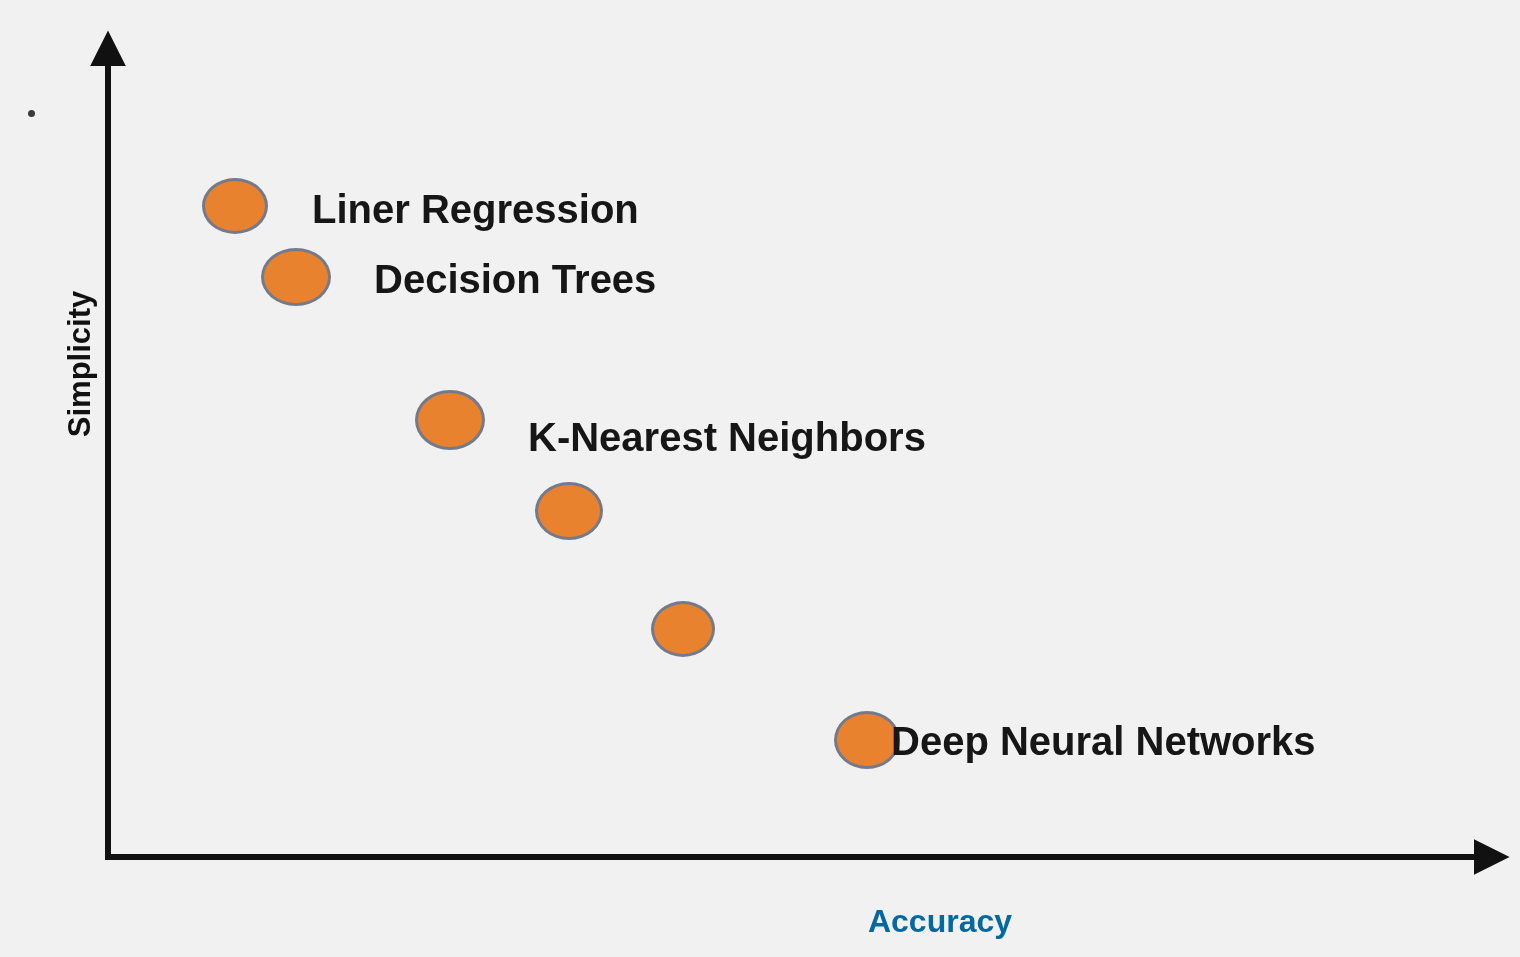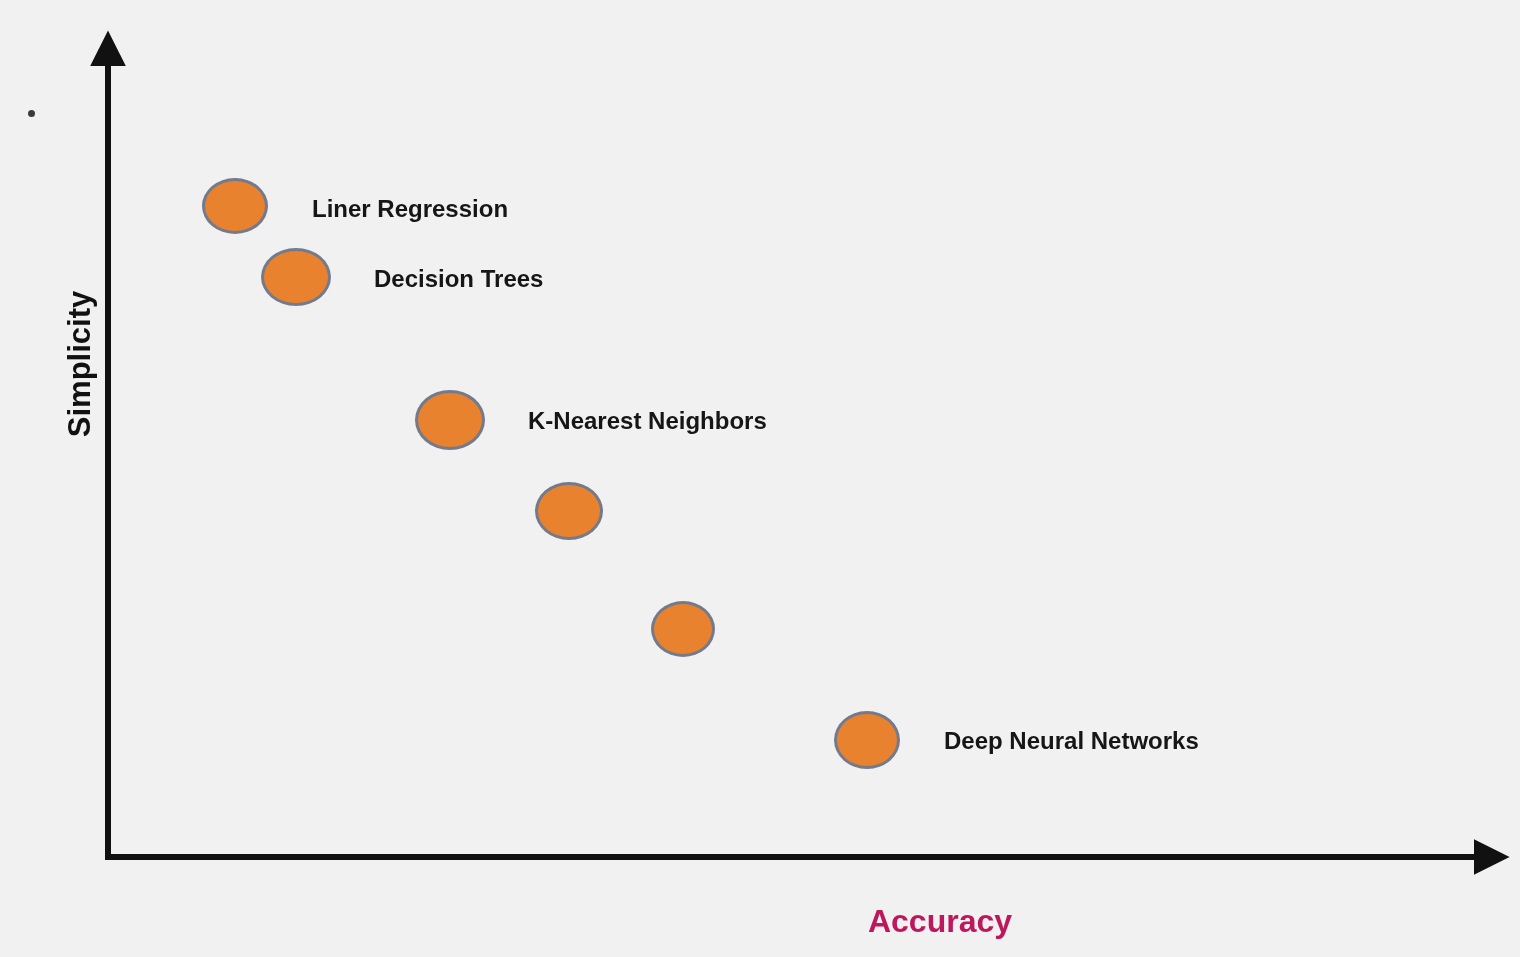--- a/index.html
+++ b/index.html
@@ -41,36 +41,36 @@
     white-space: nowrap;
   }
   .x-axis-title {
     position: absolute;
     left: 760px;
     top: 903px;
     width: 360px;
     text-align: center;
     font-size: 32px;
     font-weight: 700;
-    color: #be185d;
+    color: #0369a1;
     white-space: nowrap;
   }
   
   .point {
     position: absolute;
     transform: translate(-50%, -50%);
     border-radius: 50%;
     background: #e8822e;
     border: 3px solid #737a8c;
     box-sizing: border-box;
   }
   .point-label {
     position: absolute;
     transform: translate(0, -50%);
-    font-size: 24px;
+    font-size: 40px;
     font-weight: 700;
     color: #161616;
     white-space: nowrap;
   }
   
   .speck {
     position: absolute;
     width: 7px;
     height: 7px;
     background: #3b3b3b;
@@ -98,24 +98,24 @@
 
   <div class="x-axis-title">Accuracy</div>
 
   <div class="point" style="left: 235px; top: 206px; width: 66px; height: 56px; background: rgb(232, 130, 46); border-color: rgb(115, 122, 140);"></div>
   <div class="point-label" style="left: 312px; top: 209px; color: rgb(22, 22, 22);">Liner Regression</div>
 
   <div class="point" style="left: 296px; top: 277px; width: 70px; height: 58px; background: rgb(232, 130, 46); border-color: rgb(115, 122, 140);"></div>
   <div class="point-label" style="left: 374px; top: 279px; color: rgb(22, 22, 22); text-align: right;">Decision Trees</div>
 
   <div class="point" style="left: 450px; top: 420px; width: 70px; height: 60px; background: rgb(232, 130, 46); border-color: rgb(115, 122, 140);"></div>
-  <div class="point-label" style="left: 528px; top: 421px; color: rgb(22, 22, 22);">K-Nearest Neighbors</div>
+  <div class="point-label" style="left: 528px; top: 437px; color: rgb(22, 22, 22);">K-Nearest Neighbors</div>
 
   <div class="point" style="left: 569px; top: 511px; width: 68px; height: 58px; background: rgb(232, 130, 46); border-color: rgb(115, 122, 140);"></div>
 
   <div class="point" style="left: 683px; top: 629px; width: 64px; height: 56px; background: rgb(232, 130, 46); border-color: rgb(115, 122, 140);"></div>
 
   <div class="point" style="left: 867px; top: 740px; width: 66px; height: 58px; background: rgb(232, 130, 46); border-color: rgb(115, 122, 140);"></div>
-  <div class="point-label" style="left: 944px; top: 741px; color: rgb(22, 22, 22);">Deep Neural Networks</div>
+  <div class="point-label" style="left: 891px; top: 741px; color: rgb(22, 22, 22);">Deep Neural Networks</div>
 
   <div class="speck" style="left: 28px; top: 110px;"></div>
 
 </div>
 
 </body></html>

